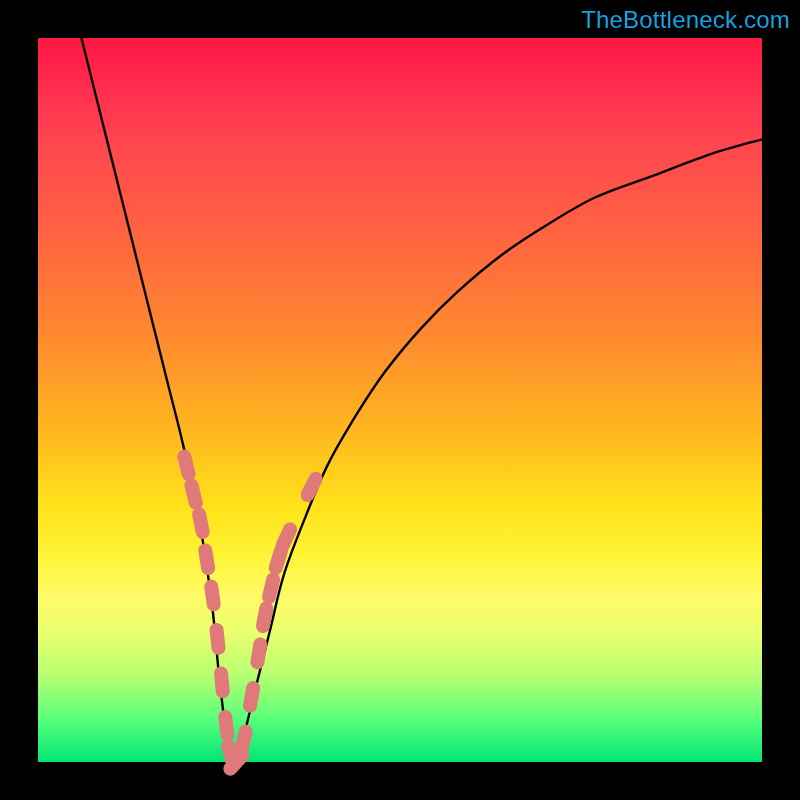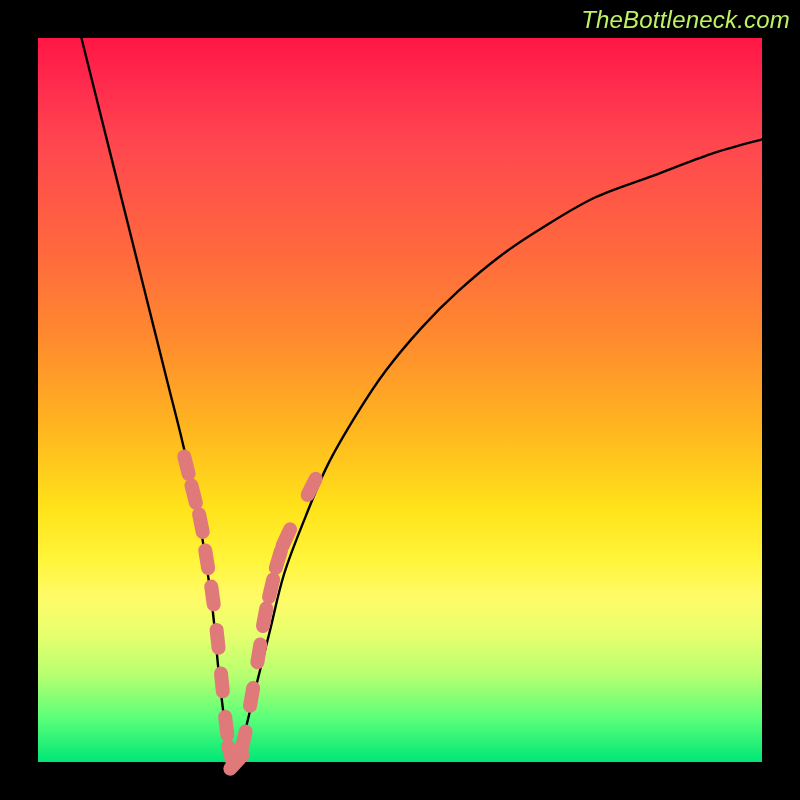--- a/index.html
+++ b/index.html
@@ -37,26 +37,25 @@
       #eaff6e 82%,
       #b7ff70 88%,
       #5aff7a 94%,
       #00e676 100%
     );
   }
   .watermark {
     position: absolute;
     top: 6px;
     right: 10px;
-    color: #bef264;
+    color: #0ea5e9;
     font-size: 24px;
     font-weight: 400;
     letter-spacing: 0.2px;
     user-select: none;
-    font-style: italic;
   }
   svg.curve {
     position: absolute;
     left: 0; top: 0;
     width: 724px; height: 724px;
     overflow: visible;
   }
 </style>
 </head>
 <body>

